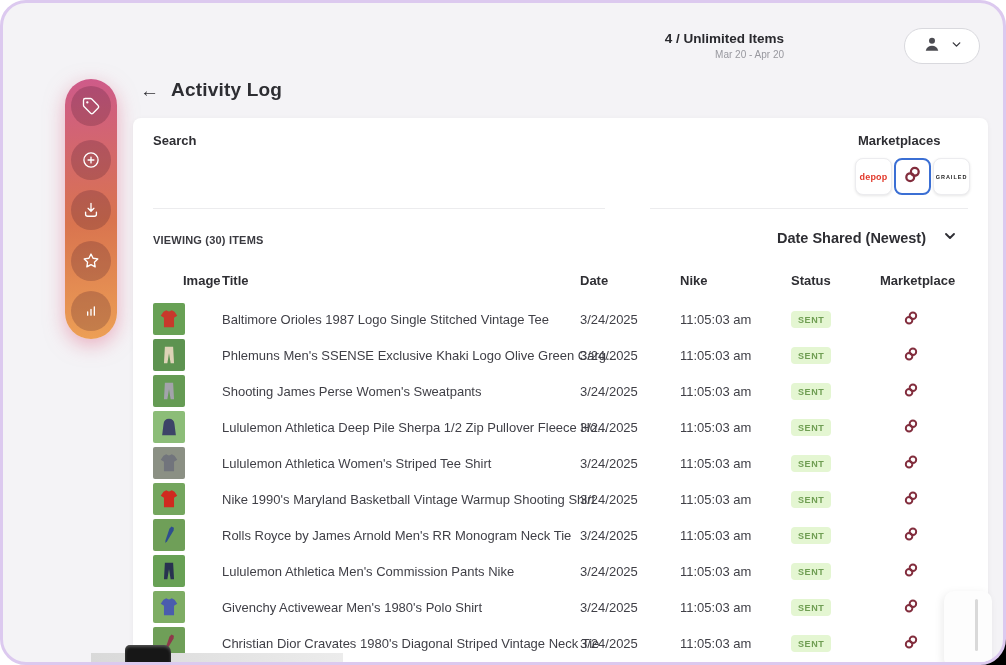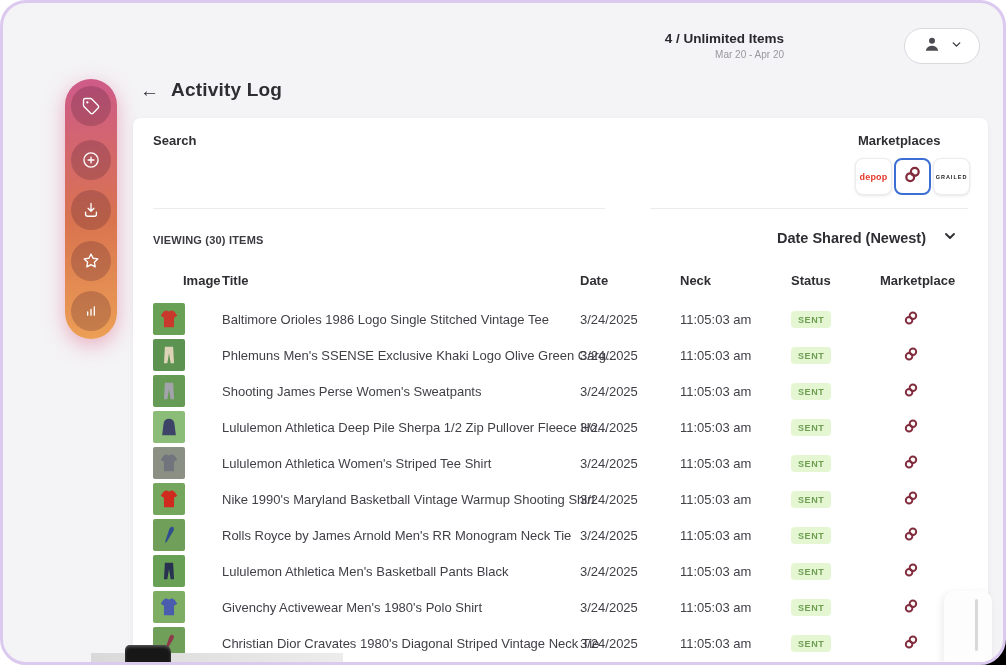--- a/index.html
+++ b/index.html
@@ -182,33 +182,33 @@
         <svg width="16" height="16" viewBox="0 0 24 24" fill="none" stroke="#2e2e33" stroke-width="2.8" stroke-linecap="round" stroke-linejoin="round">
             <polyline points="6,9 12,15 18,9"></polyline>
           </svg>
       </span>
     </div>
 
     <div class="thead">
       <span class="th col-image">Image</span>
       <span class="th col-title">Title</span>
       <span class="th col-date">Date</span>
-      <span class="th col-time">Neck</span>
+      <span class="th col-time">Nike</span>
       <span class="th col-status">Status</span>
       <span class="th col-mp">Marketplace</span>
     </div>
 
     <div class="rows">
         <div class="row" style="top: 185px;">
           <div class="thumb" style="background:#68a155">
             <svg width="22" height="22" viewBox="0 0 24 24">
               <path d="M6 4 L9 2.5 Q12 5 15 2.5 L18 4 L21 8.5 L17.5 10.5 L17.5 21 L6.5 21 L6.5 10.5 L3 8.5 Z" fill="#c8392b"></path>
             </svg>
           </div>
-          <div class="cell c-title">Baltimore Orioles 1986 Logo Single Stitched Vintage Tee</div>
+          <div class="cell c-title">Baltimore Orioles 1987 Logo Single Stitched Vintage Tee</div>
           <div class="cell c-date">3/24/2025</div>
           <div class="cell c-time">11:05:03 am</div>
           <div class="badge">SENT</div>
           <div class="mp-cell"><svg width="16" height="16" viewBox="0 0 20 20" fill="none" stroke="#822d3d" stroke-width="2.4">
               <circle cx="12.4" cy="7.2" r="4.1"></circle>
               <circle cx="7.6" cy="12.8" r="4.1"></circle>
             </svg></div>
         </div>
         <div class="row" style="top: 221px;">
           <div class="thumb" style="background:#5d9350">
@@ -299,21 +299,21 @@
               <circle cx="12.4" cy="7.2" r="4.1"></circle>
               <circle cx="7.6" cy="12.8" r="4.1"></circle>
             </svg></div>
         </div>
         <div class="row" style="top: 437px;">
           <div class="thumb" style="background:#68a155">
             <svg width="22" height="22" viewBox="0 0 24 24">
               <path d="M7.5 3 H16.5 L17.5 21 H13.8 L12 10 L10.2 21 H6.5 Z" fill="#283250"></path>
             </svg>
           </div>
-          <div class="cell c-title">Lululemon Athletica Men's Basketball Pants Black</div>
+          <div class="cell c-title">Lululemon Athletica Men's Commission Pants Nike</div>
           <div class="cell c-date">3/24/2025</div>
           <div class="cell c-time">11:05:03 am</div>
           <div class="badge">SENT</div>
           <div class="mp-cell"><svg width="16" height="16" viewBox="0 0 20 20" fill="none" stroke="#822d3d" stroke-width="2.4">
               <circle cx="12.4" cy="7.2" r="4.1"></circle>
               <circle cx="7.6" cy="12.8" r="4.1"></circle>
             </svg></div>
         </div>
         <div class="row" style="top: 473px;">
           <div class="thumb" style="background:#7ead64">

